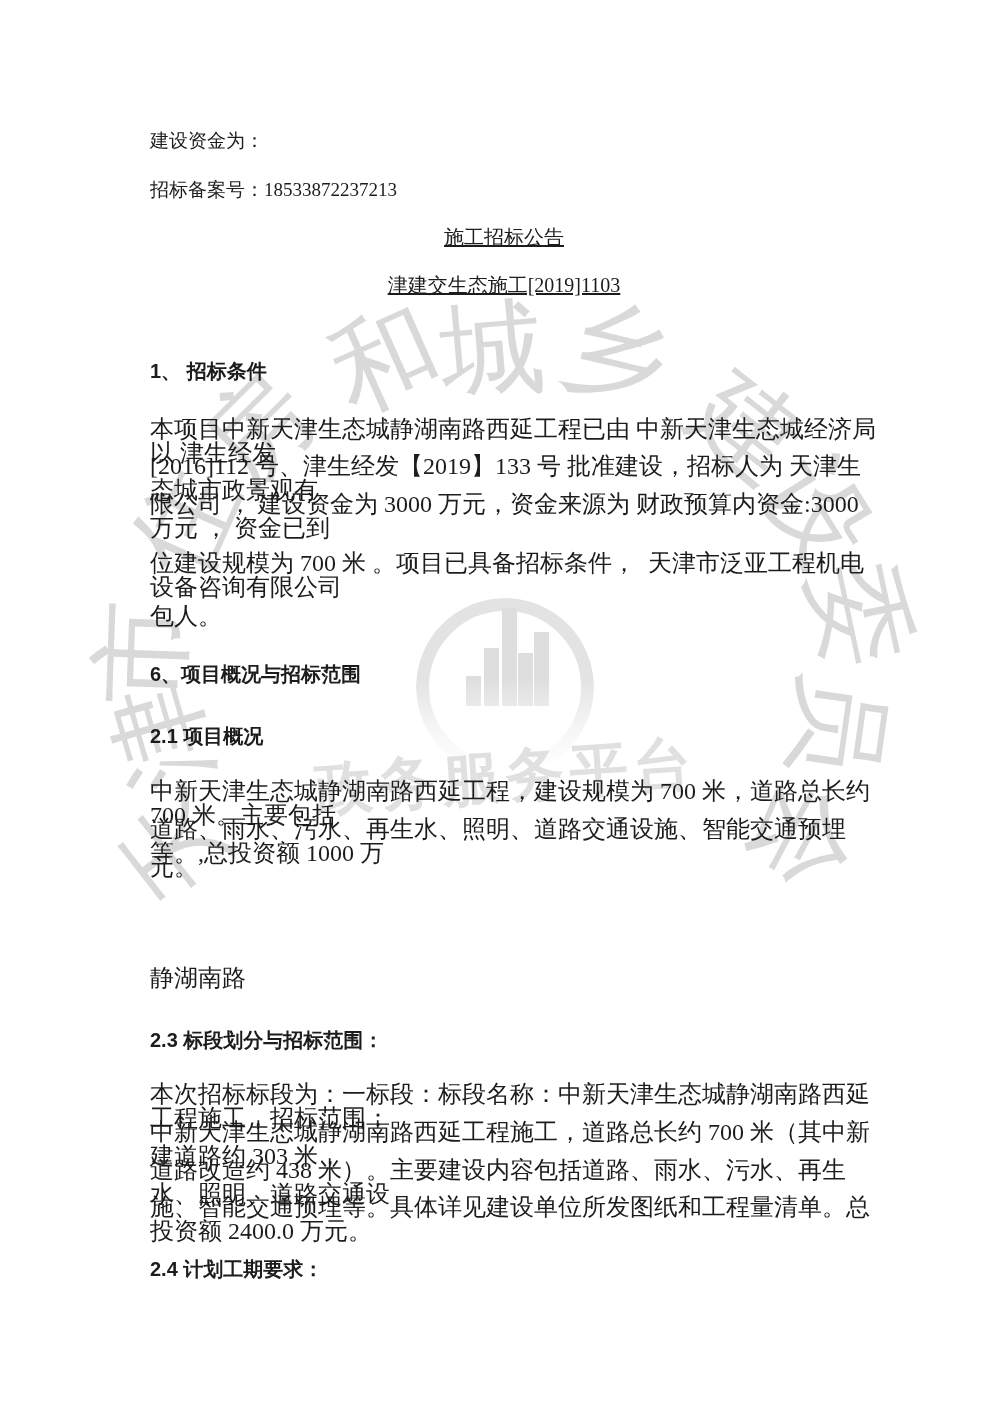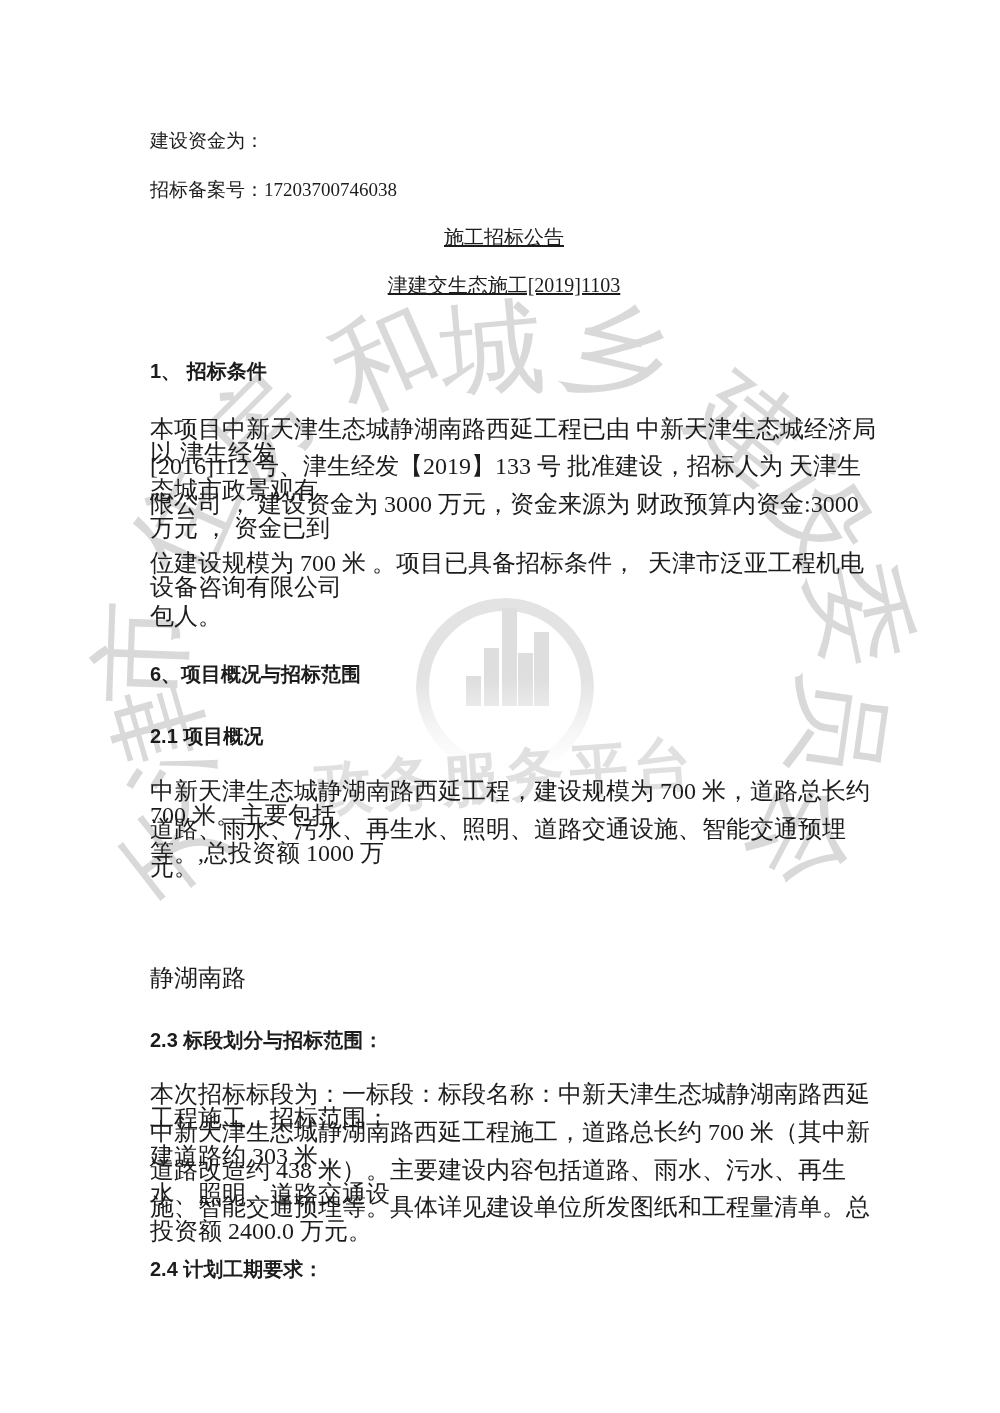--- a/index.html
+++ b/index.html
@@ -64,21 +64,21 @@
           <div class="wm-bar" style="left: 73px; top: -3px; height: 98px;"></div>
           <div class="wm-bar" style="left: 89px; top: 42px; height: 53px;"></div>
           <div class="wm-bar" style="left: 105px; top: 21px; height: 74px;"></div>
         </div>
     </div>
     <div class="wm-platform">政务服务平台</div>
   </div>
 
   <div class="txt small" style="top:128px">建设资金为：</div>
 
-  <div class="txt small" style="top:177px">招标备案号：17203700746038</div>
+  <div class="txt small" style="top:177px">招标备案号：18533872237213</div>
 
   <div class="txt ttl" style="top:224px">施工招标公告</div>
 
   <div class="txt ttl" style="top:272px">津建交生态施工[2019]1103</div>
 
   <div class="txt h1" style="top:358px">1、 招标条件</div>
 
   <div class="txt bl" style="top:417px">本项目中新天津生态城静湖南路西延工程已由 中新天津生态城经济局 以 津生经发</div>
   <div class="txt bl" style="top:454px">[2016]112 号、津生经发【2019】133 号 批准建设，招标人为 天津生态城市政景观有</div>
   <div class="txt bl" style="top:492px">限公司 ， 建设资金为 3000 万元，资金来源为 财政预算内资金:3000 万元 ， 资金已到</div>

